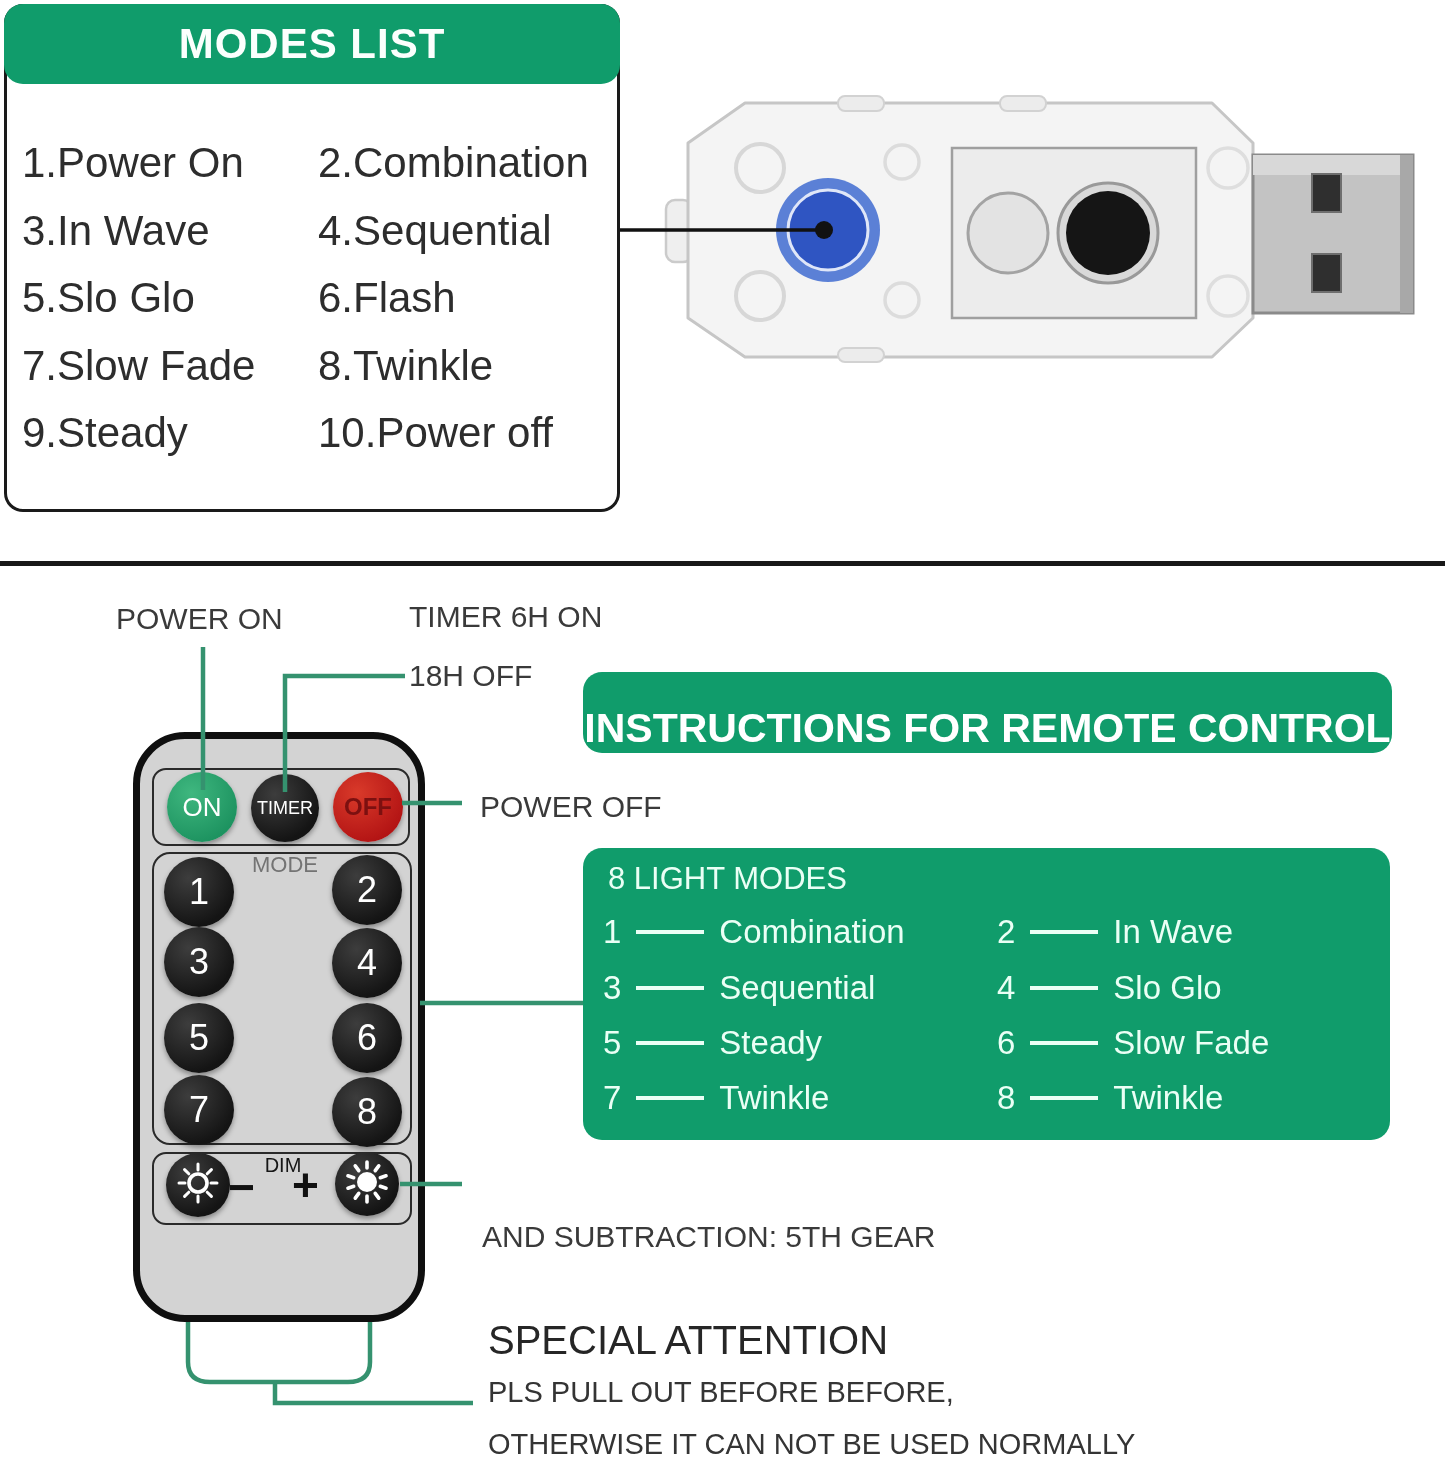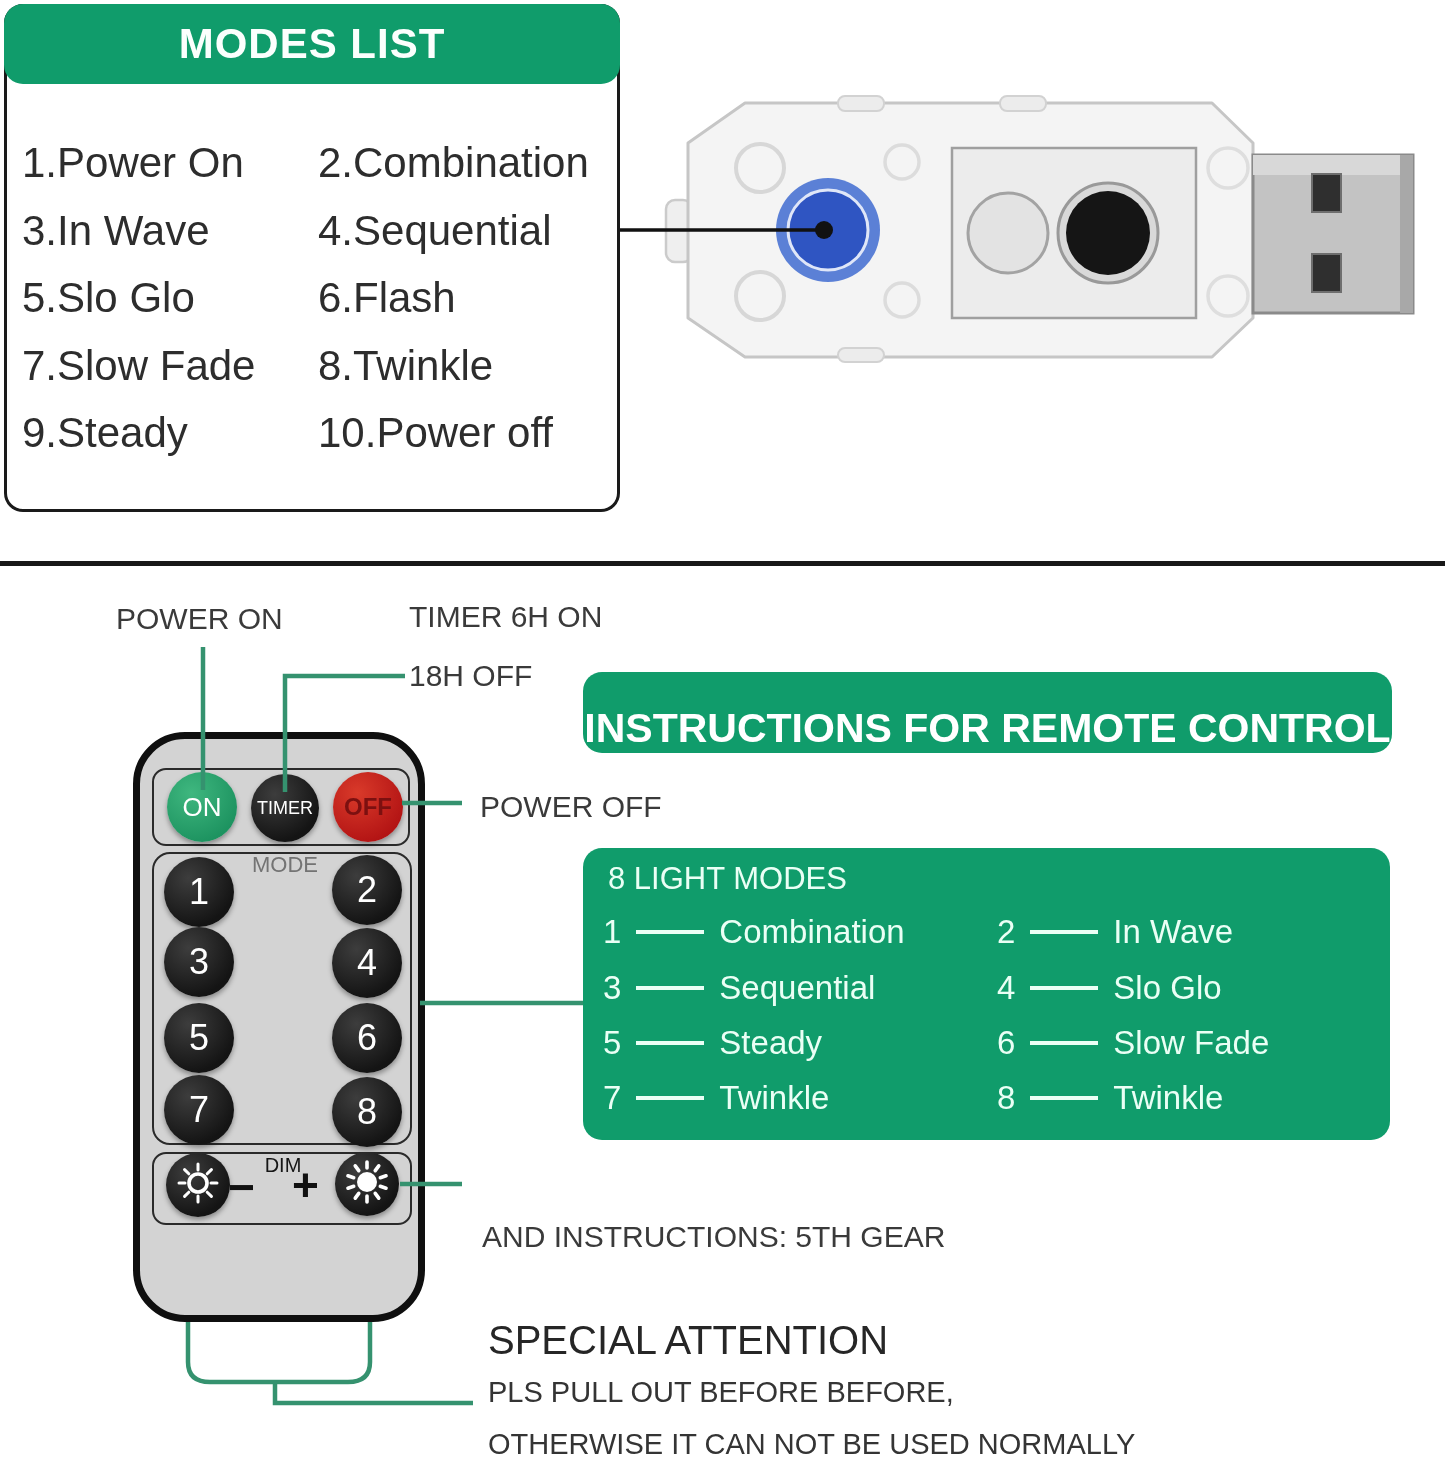--- a/index.html
+++ b/index.html
@@ -150,21 +150,21 @@
       </svg>
     </span>
   </div>
   <div class="abs" id="dim-minus">−</div>
   <div class="abs" id="dim-plus">+</div>
 
   <div class="abs callout" style="left:116px;top:602px">POWER ON</div>
   <div class="abs callout" style="left:409px;top:600px">TIMER 6H ON</div>
   <div class="abs callout" style="left:409px;top:659px">18H OFF</div>
   <div class="abs callout" style="left:480px;top:790px">POWER OFF</div>
-  <div class="abs callout" style="left:482px;top:1220px">AND INSTRUCTIONS: 5TH GEAR</div>
+  <div class="abs callout" style="left:482px;top:1220px">AND SUBTRACTION: 5TH GEAR</div>
 
   <div class="abs" id="banner">
     <span>INSTRUCTIONS FOR REMOTE CONTROL</span>
   </div>
   <div class="abs" id="lightmodes-box"></div>
   <div class="abs" id="lightmodes-title">8 LIGHT MODES</div>
 
   <div class="abs lm-row" style="left:603px;top:913px">
     <span>1</span>
       <span class="lm-dash"></span>

